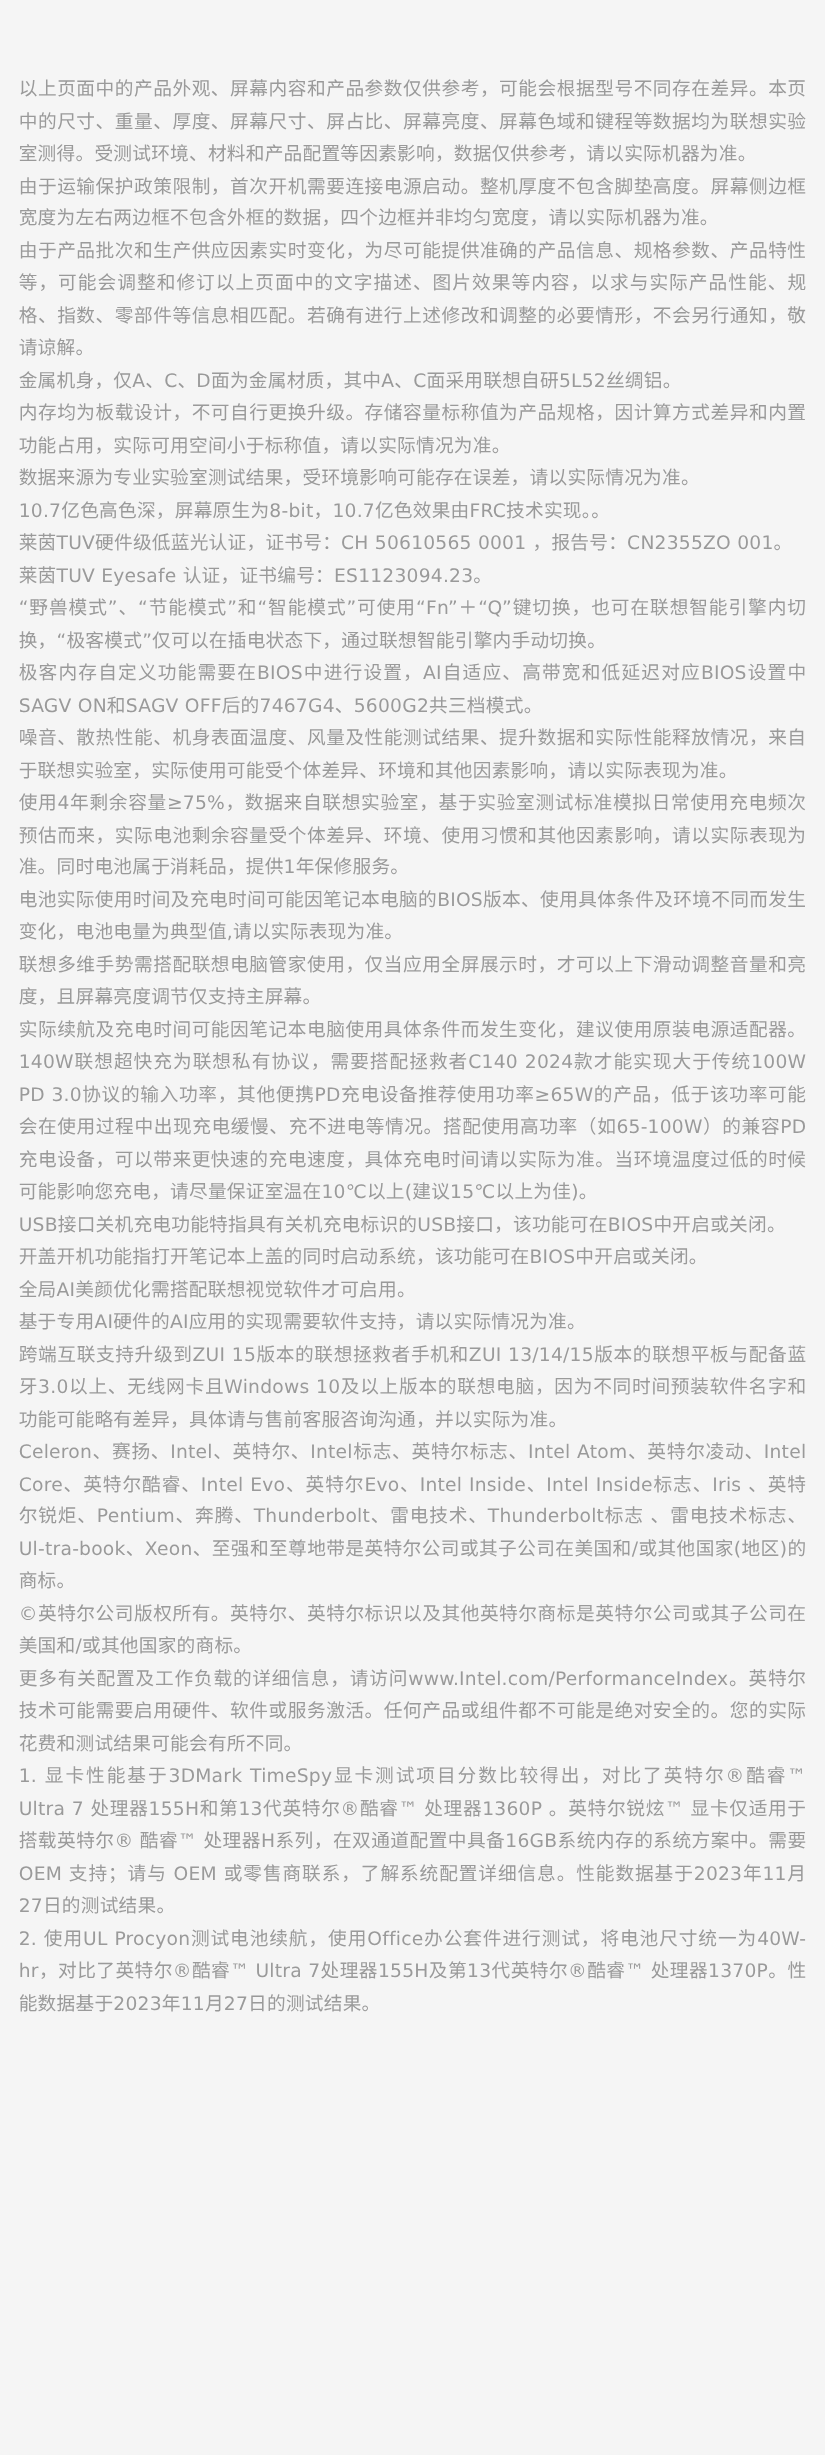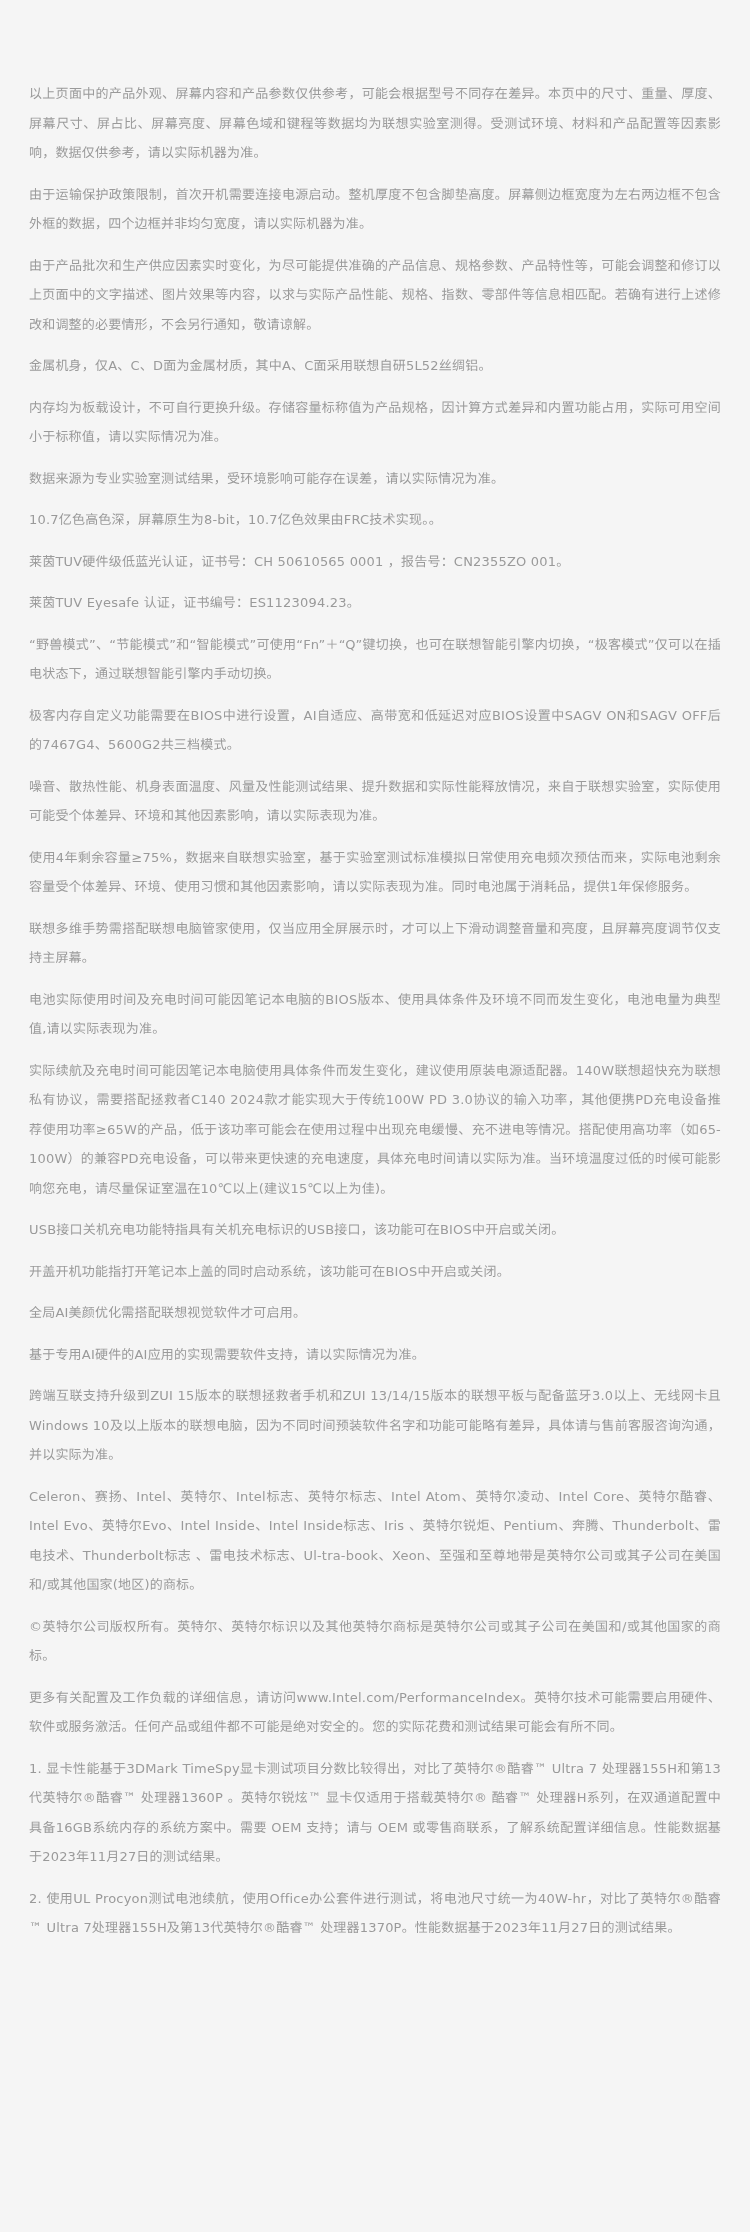--- a/index.html
+++ b/index.html
@@ -13,23 +13,23 @@
     font-family: "DejaVu Sans", "Liberation Sans", sans-serif;
     box-sizing: border-box;
   }
   .disclaimer-wrap {
     box-sizing: border-box;
     width: 750px;
     min-height: 2232px;
     padding: 67px 17px 100px 17px;
   }
   .disclaimer-text p {
-    margin: 12px;
+    margin: 0;
     padding: 0;
-    font-size: 13px;
+    font-size: 17px;
     line-height: 29.5px;
     color: #9a9a9a;
     text-align: justify;
     word-break: break-word;
     letter-spacing: 0.2px;
   }
 </style>
 </head>
 <body>
 
@@ -41,22 +41,22 @@
     <p>金属机身，仅A、C、D面为金属材质，其中A、C面采用联想自研5L52丝绸铝。</p>
     <p>内存均为板载设计，不可自行更换升级。存储容量标称值为产品规格，因计算方式差异和内置功能占用，实际可用空间小于标称值，请以实际情况为准。</p>
     <p>数据来源为专业实验室测试结果，受环境影响可能存在误差，请以实际情况为准。</p>
     <p>10.7亿色高色深，屏幕原生为8-bit，10.7亿色效果由FRC技术实现。。</p>
     <p>莱茵TUV硬件级低蓝光认证，证书号：CH 50610565 0001 ，报告号：CN2355ZO 001。</p>
     <p>莱茵TUV Eyesafe 认证，证书编号：ES1123094.23。</p>
     <p>“野兽模式”、“节能模式”和“智能模式”可使用“Fn”＋“Q”键切换，也可在联想智能引擎内切换，“极客模式”仅可以在插电状态下，通过联想智能引擎内手动切换。</p>
     <p>极客内存自定义功能需要在BIOS中进行设置，AI自适应、高带宽和低延迟对应BIOS设置中SAGV ON和SAGV OFF后的7467G4、5600G2共三档模式。</p>
     <p>噪音、散热性能、机身表面温度、风量及性能测试结果、提升数据和实际性能释放情况，来自于联想实验室，实际使用可能受个体差异、环境和其他因素影响，请以实际表现为准。</p>
     <p>使用4年剩余容量≥75%，数据来自联想实验室，基于实验室测试标准模拟日常使用充电频次预估而来，实际电池剩余容量受个体差异、环境、使用习惯和其他因素影响，请以实际表现为准。同时电池属于消耗品，提供1年保修服务。</p>
+    <p>电池实际使用时间及充电时间可能因笔记本电脑的BIOS版本、使用具体条件及环境不同而发生变化，电池电量为典型值,请以实际表现为准。</p>
     <p>联想多维手势需搭配联想电脑管家使用，仅当应用全屏展示时，才可以上下滑动调整音量和亮度，且屏幕亮度调节仅支持主屏幕。</p>
-    <p>电池实际使用时间及充电时间可能因笔记本电脑的BIOS版本、使用具体条件及环境不同而发生变化，电池电量为典型值,请以实际表现为准。</p>
     <p>实际续航及充电时间可能因笔记本电脑使用具体条件而发生变化，建议使用原装电源适配器。140W联想超快充为联想私有协议，需要搭配拯救者C140 2024款才能实现大于传统100W PD 3.0协议的输入功率，其他便携PD充电设备推荐使用功率≥65W的产品，低于该功率可能会在使用过程中出现充电缓慢、充不进电等情况。搭配使用高功率（如65-100W）的兼容PD充电设备，可以带来更快速的充电速度，具体充电时间请以实际为准。当环境温度过低的时候可能影响您充电，请尽量保证室温在10℃以上(建议15℃以上为佳)。</p>
     <p>USB接口关机充电功能特指具有关机充电标识的USB接口，该功能可在BIOS中开启或关闭。</p>
     <p>开盖开机功能指打开笔记本上盖的同时启动系统，该功能可在BIOS中开启或关闭。</p>
     <p>全局AI美颜优化需搭配联想视觉软件才可启用。</p>
     <p>基于专用AI硬件的AI应用的实现需要软件支持，请以实际情况为准。</p>
     <p>跨端互联支持升级到ZUI 15版本的联想拯救者手机和ZUI 13/14/15版本的联想平板与配备蓝牙3.0以上、无线网卡且Windows 10及以上版本的联想电脑，因为不同时间预装软件名字和功能可能略有差异，具体请与售前客服咨询沟通，并以实际为准。</p>
     <p>Celeron、赛扬、Intel、英特尔、Intel标志、英特尔标志、Intel Atom、英特尔凌动、Intel Core、英特尔酷睿、Intel Evo、英特尔Evo、Intel Inside、Intel Inside标志、Iris 、英特尔锐炬、Pentium、奔腾、Thunderbolt、雷电技术、Thunderbolt标志 、雷电技术标志、Ul-tra-book、Xeon、至强和至尊地带是英特尔公司或其子公司在美国和/或其他国家(地区)的商标。</p>
     <p>©英特尔公司版权所有。英特尔、英特尔标识以及其他英特尔商标是英特尔公司或其子公司在美国和/或其他国家的商标。</p>
     <p>更多有关配置及工作负载的详细信息，请访问www.Intel.com/PerformanceIndex。英特尔技术可能需要启用硬件、软件或服务激活。任何产品或组件都不可能是绝对安全的。您的实际花费和测试结果可能会有所不同。</p>
     <p>1. 显卡性能基于3DMark TimeSpy显卡测试项目分数比较得出，对比了英特尔®酷睿™ Ultra 7 处理器155H和第13代英特尔®酷睿™ 处理器1360P 。英特尔锐炫™ 显卡仅适用于搭载英特尔® 酷睿™ 处理器H系列，在双通道配置中具备16GB系统内存的系统方案中。需要 OEM 支持；请与 OEM 或零售商联系，了解系统配置详细信息。性能数据基于2023年11月27日的测试结果。</p>

